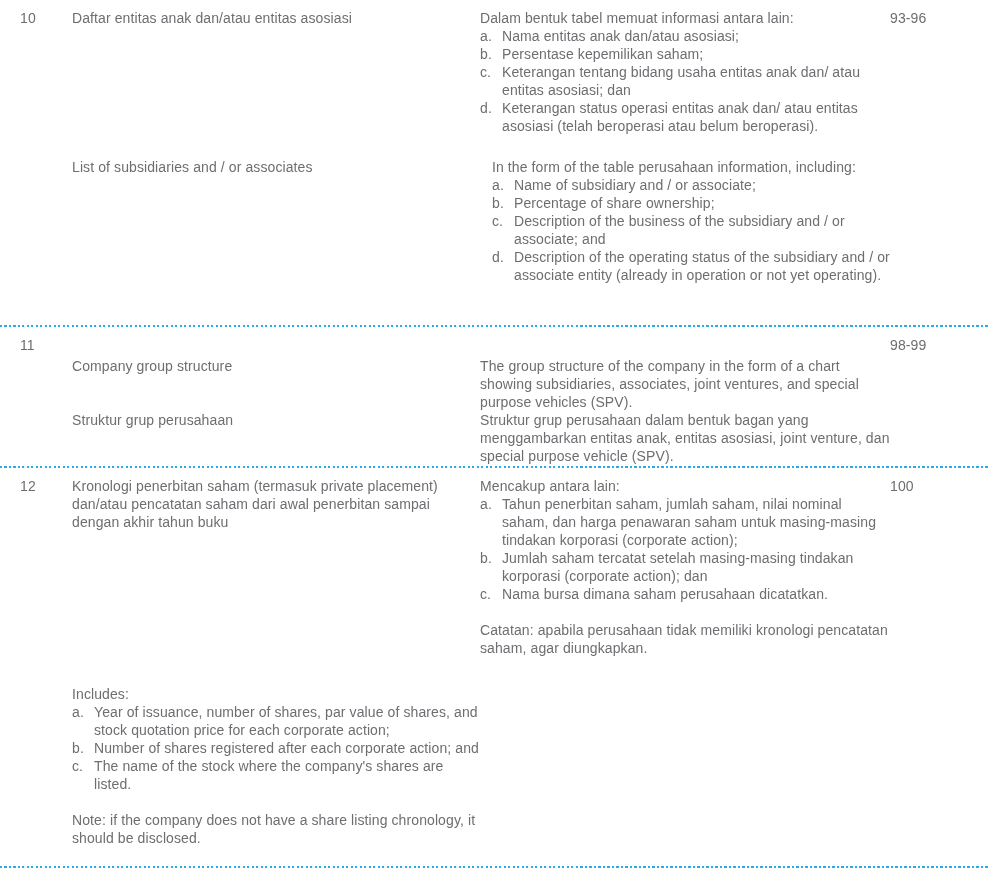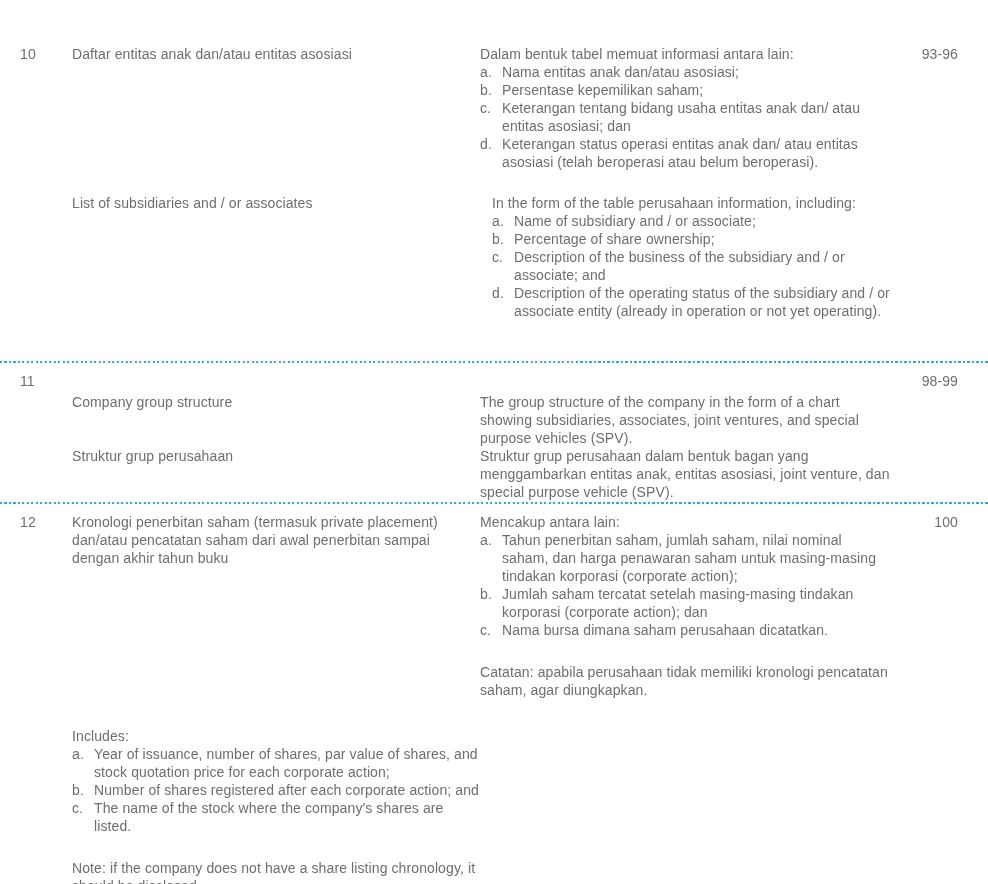--- a/index.html
+++ b/index.html
@@ -18,37 +18,37 @@
     position:relative;
     display:flex;
     box-sizing:border-box;
     padding:9px 0 0 20px;
   }
   .row::after{
     content:"";
     position:absolute;left:0;right:0;bottom:0;height:2px;
     background:repeating-linear-gradient(90deg, var(--divider) 0 2px, transparent 2px 4.5px);
   }
-  .r0{min-height:327px;margin-top:36px;}
+  .r0{min-height:327px;}
   .r1{min-height:141px;}
   .r2{min-height:400px;}
   .col-num{flex:0 0 52px;}
   .col-main{flex:1 1 auto;min-width:0;}
-  .col-page{flex:0 0 98px;box-sizing:border-box;text-align:right;padding-right:30px;}
+  .col-page{flex:0 0 98px;box-sizing:border-box;padding-right:30px;}
   .section{display:grid;grid-template-columns:408px 1fr;align-items:start;}
   .title{padding-right:10px;}
   .r0 .sec-en{margin-top:23px;gap:12px;}
   .r1 .sec-en{margin-top:21px;}
   .r2 .sec-en{margin-top:28px;}
   .r2 .sec-en .title{margin-top:36px;}
   p{margin:0;}
   .item{display:flex;}
   .item .lbl{flex:0 0 22px;}
   .item .txt{flex:1 1 auto;}
-  .note{margin-top:24px;}
+  .note{margin-top:18px;}
 </style>
 </head>
 <body>
 
 <div class="table">
 
   <div class="row r0">
     <div class="col-num">10</div>
     <div class="col-main">
       <div class="section sec-id">

